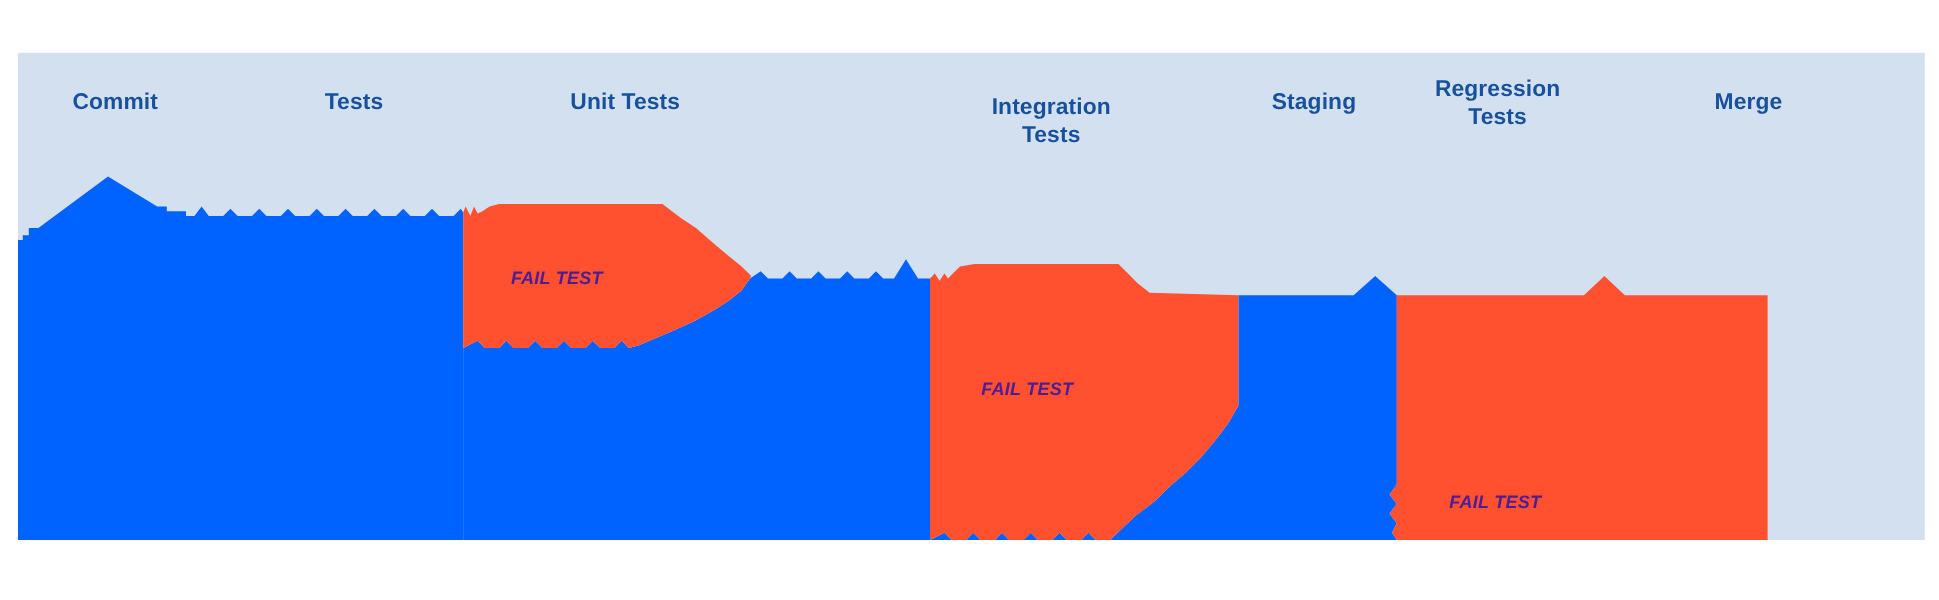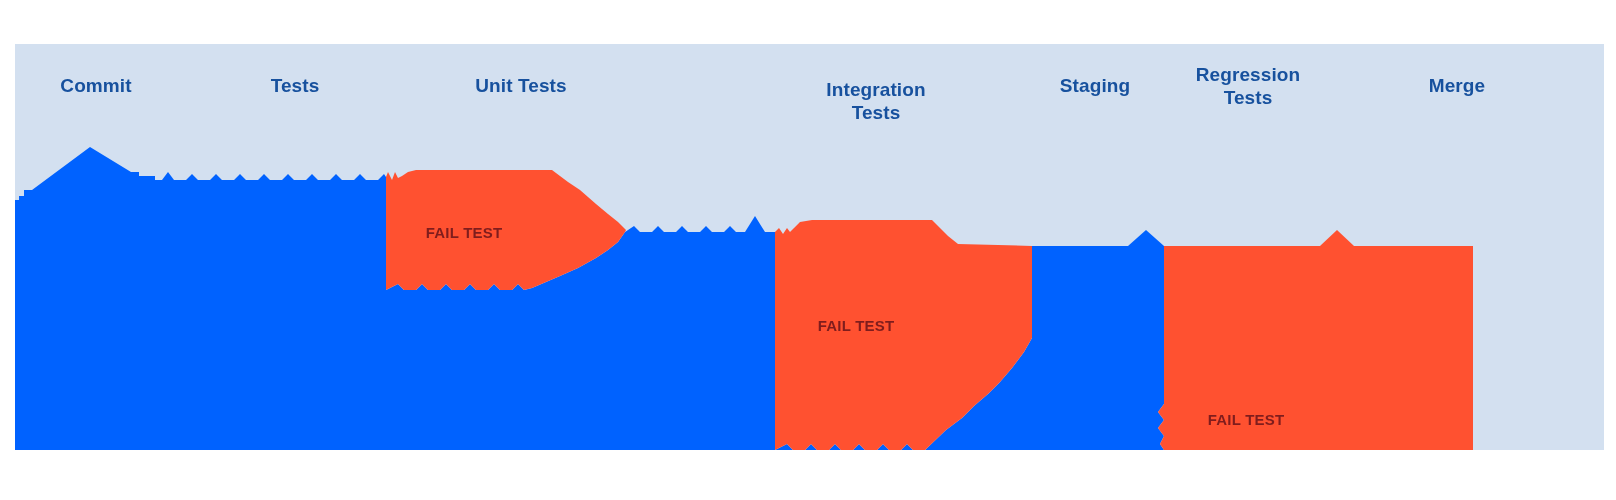--- a/index.html
+++ b/index.html
@@ -35,28 +35,29 @@
     font-weight: bold;
     font-size: 19px;
     line-height: 23px;
     letter-spacing: 0.1px;
     white-space: pre-line;
     transform: translateX(-50%);
     user-select: none;
   }
   .fail-label {
     position: absolute;
-    color: #7f1d1d;
+    color: #4c1d95;
     font-family: "Liberation Sans", sans-serif;
     font-weight: bold;
     font-size: 15px;
     letter-spacing: 0.2px;
     white-space: nowrap;
     transform: translate(-50%, -50%);
     user-select: none;
+    font-style: italic;
   }
 </style>
 </head>
 <body>
 
 <div id="stage">
 
   <svg id="canvas-svg" viewBox="0 0 1616 500" preserveAspectRatio="none">
 
     <rect x="15" y="44" width="1589" height="406" fill="#d3e0f0"></rect>

